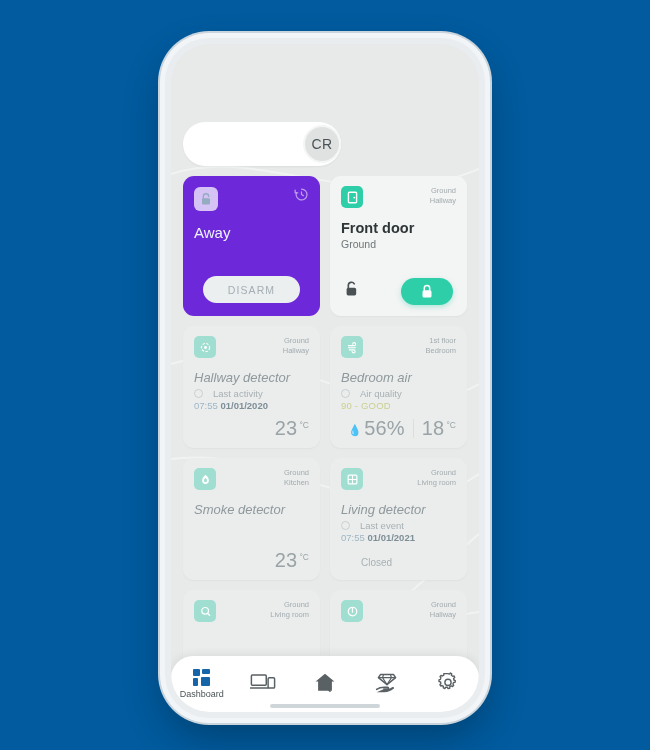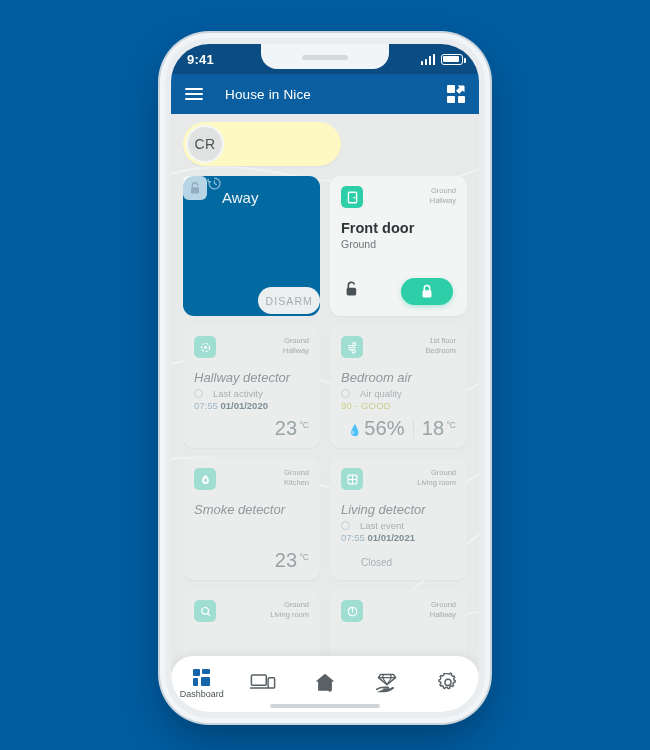--- a/index.html
+++ b/index.html
@@ -107,27 +107,28 @@
     background: #e8eaea;
     overflow: hidden;
   }
   .swoosh { position:absolute; inset:0; pointer-events:none; z-index:0; }
 
   .content { position: relative; z-index: 1; padding: 0 12px 0 12px; }
 
   
   .welcome-pill {
     margin: 8px 0 10px 0;
-    background: #fef9c3;
+    background: #ffffff;
     border-radius: 26px;
     height: 44px;
     display: flex; align-items: center;
     padding-left: 3px;
     width: 158px;
     box-shadow: 0 1px 2px rgba(0,0,0,.05);
+    justify-content: flex-end;
   }
   .avatar {
     width: 38px; height: 38px; border-radius: 50%;
     background: #e0e2e2;
     border: 2px solid #f4f6f6;
     display: flex; align-items: center; justify-content: center;
     font-size: 14px; color: #4b5356; letter-spacing: .3px;
     flex: 0 0 auto;
   }
   .welcome-text { margin-left: 9px; line-height: 1.18; }
@@ -169,25 +170,26 @@
 
   .metrics { position: absolute; right: 11px; bottom: 8px; display: flex; align-items: baseline; gap: 8px; }
   .metric { display: flex; align-items: baseline; color: #9aa3a6; }
   .metric .val { font-size: 20px; letter-spacing: .2px; }
   .metric .unit { font-size: 8.5px; margin-left: 2px; position: relative; top: -7px; }
   .metric .drop { font-size: 11px; margin-right: 2px; color: #6f7679; position: relative; top: -1px; }
   .metric-sep { width: 1px; align-self: stretch; background: #dcdede; margin: 2px 0; }
 
   
   .card-away {
-    background: #0369a1;
+    background: #6d28d9;
     border-radius: 11px;
+    padding: 11px;
     min-height: 140px;
     position: relative;
-    display: flex; flex-direction: row;
+    display: flex; flex-direction: column;
   }
   .away-lock {
     width: 24px; height: 24px; border-radius: 6px;
     background: rgba(255,255,255,.72);
     display: flex; align-items: center; justify-content: center;
   }
   .history-icon { margin-left: auto; opacity: .55; }
   .away-state { font-size: 15px; color: #edf3f7; margin-top: 13px; }
   .disarm-btn {
     margin: auto auto 2px auto;
@@ -245,52 +247,21 @@
     width: 110px; height: 4px; background: #cfd6da; border-radius: 3px;
     z-index: 7;
   }
 </style>
 </head>
 <body>
 
 <div id="phone-frame">
   <div id="phone-screen">
 
-    <div class="status-bar">
-      <span class="status-time">9:41</span>
-      <div class="notch">
-        <div class="notch-speaker"></div>
-      </div>
-      <div class="status-right">
-        <span class="bars">
-            <i></i>
-            <i></i>
-            <i></i>
-            <i></i>
-          </span>
-        <span class="battery">
-            <span></span>
-          </span>
-      </div>
-    </div>
-
-    <div class="app-header">
-      <div class="hamburger">
-          <i></i>
-          <i></i>
-          <i></i>
-        </div>
-      <div class="app-title">House in Nice</div>
-      <div class="header-grid">
-          <i></i>
-          <i></i>
-          <i></i>
-          <i></i>
-        </div>
-    </div>
+
 
     <div class="app-body">
 
       <svg class="swoosh" viewBox="0 0 308 610" preserveAspectRatio="none">
         <path d="M0 60 C 90 30, 190 105, 308 55" stroke="#f2f4f4" stroke-width="2" fill="none" opacity=".9"></path>
         <path d="M0 250 C 120 215, 200 330, 308 270" stroke="#f2f4f4" stroke-width="2" fill="none" opacity=".9"></path>
         <path d="M0 345 C 110 330, 205 430, 308 360" stroke="#f2f4f4" stroke-width="2" fill="none" opacity=".9"></path>
         <path d="M140 610 C 200 500, 250 470, 308 420" stroke="#f2f4f4" stroke-width="2" fill="none" opacity=".9"></path>
         <path d="M230 520 C 270 505, 290 500, 308 498" stroke="#f2f4f4" stroke-width="2" fill="none" opacity=".9"></path>
       </svg>

